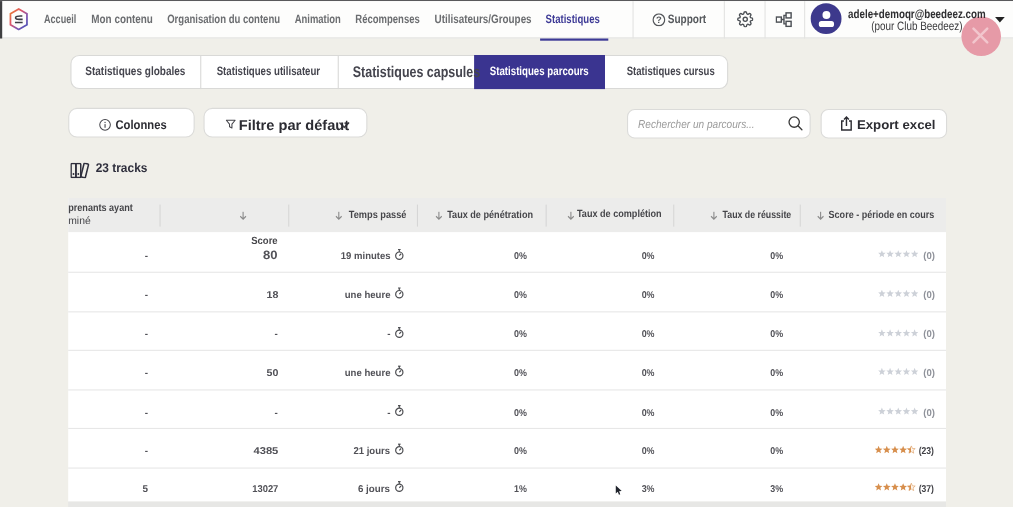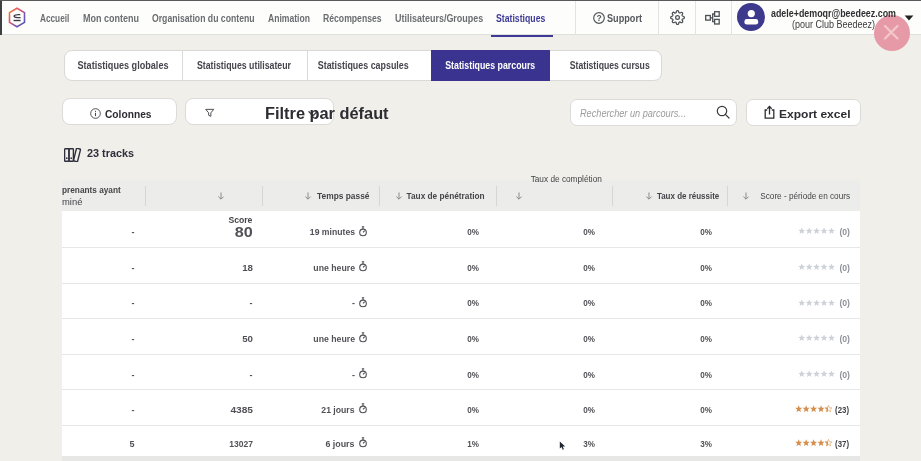--- a/index.html
+++ b/index.html
@@ -217,40 +217,40 @@
 <div class="abs tx" id="n1" style="left:40px;top:12px;font-size:11px;line-height:12px;color:#6b6d70;font-weight:700;white-space:nowrap;"><span style="display:inline-block;transform:scaleX(0.749);transform-origin:0 50%;">Accueil</span></div>
 <div class="abs tx" id="n2" style="left:82.5px;top:12px;font-size:11px;line-height:12px;color:#6b6d70;font-weight:700;white-space:nowrap;"><span style="display:inline-block;transform:scaleX(0.818);transform-origin:0 50%;">Mon contenu</span></div>
 <div class="abs tx" id="n3" style="left:152px;top:12px;font-size:11px;line-height:12px;color:#6b6d70;font-weight:700;white-space:nowrap;"><span style="display:inline-block;transform:scaleX(0.788);transform-origin:0 50%;">Organisation du contenu</span></div>
 <div class="abs tx" id="n4" style="left:267.5px;top:12px;font-size:11px;line-height:12px;color:#6b6d70;font-weight:700;white-space:nowrap;"><span style="display:inline-block;transform:scaleX(0.779);transform-origin:0 50%;">Animation</span></div>
 <div class="abs tx" id="n5" style="left:322.5px;top:12px;font-size:11px;line-height:12px;color:#6b6d70;font-weight:700;white-space:nowrap;"><span style="display:inline-block;transform:scaleX(0.786);transform-origin:0 50%;">Récompenses</span></div>
 <div class="abs tx" id="n6" style="left:394.5px;top:12px;font-size:11px;line-height:12px;color:#6b6d70;font-weight:700;white-space:nowrap;"><span style="display:inline-block;transform:scaleX(0.816);transform-origin:0 50%;">Utilisateurs/Groupes</span></div>
 <div class="abs tx" id="n7" style="left:495.5px;top:12px;font-size:11px;line-height:12px;color:#3d3a96;font-weight:700;white-space:nowrap;"><span style="display:inline-block;transform:scaleX(0.791);transform-origin:0 50%;">Statistiques</span></div>
 <div class="abs tx" id="n8" style="left:606.5px;top:12px;font-size:11px;line-height:12px;color:#55585c;font-weight:700;white-space:nowrap;"><span style="display:inline-block;transform:scaleX(0.830);transform-origin:0 50%;">Support</span></div>
 <div class="abs tx" id="tb1" style="left:63.5px;top:59px;width:118.5px;text-align:center;font-size:11px;line-height:12px;color:#45454e;font-weight:700;white-space:nowrap;"><span style="display:inline-block;transform:scaleX(0.827);transform-origin:50% 50%;">Statistiques globales</span></div>
 <div class="abs tx" id="tb2" style="left:182px;top:59px;width:124.5px;text-align:center;font-size:11px;line-height:12px;color:#45454e;font-weight:700;white-space:nowrap;"><span style="display:inline-block;transform:scaleX(0.797);transform-origin:50% 50%;">Statistiques utilisateur</span></div>
-<div class="abs tx" id="tb3" style="left:306.5px;top:59px;width:124.5px;text-align:left;font-size:11px;line-height:12px;color:#45454e;font-weight:700;white-space:nowrap;"><span style="display:inline-block;transform:scaleX(0.809);transform-origin:50% 50%;">Statistiques capsules</span></div>
+<div class="abs tx" id="tb3" style="left:306.5px;top:59px;width:124.5px;text-align:right;font-size:14px;line-height:12px;color:#45454e;font-weight:700;white-space:nowrap;"><span style="display:inline-block;transform:scaleX(0.809);transform-origin:50% 50%;">Statistiques capsules</span></div>
 <div class="abs tx" id="tb4" style="left:431px;top:59px;width:119px;text-align:center;font-size:11px;line-height:12px;color:#ffffff;font-weight:700;white-space:nowrap;"><span style="display:inline-block;transform:scaleX(0.800);transform-origin:50% 50%;">Statistiques parcours</span></div>
 <div class="abs tx" id="tb5" style="left:550px;top:59px;width:120px;text-align:center;font-size:11px;line-height:12px;color:#45454e;font-weight:700;white-space:nowrap;"><span style="display:inline-block;transform:scaleX(0.788);transform-origin:50% 50%;">Statistiques cursus</span></div>
 <div class="abs tx" id="b1" style="left:104.5px;top:107.5px;font-size:11.5px;line-height:12.5px;color:#2c2c33;font-weight:700;white-space:nowrap;"><span style="display:inline-block;transform:scaleX(0.888);transform-origin:0 50%;">Colonnes</span></div>
-<div class="abs tx" id="b2" style="left:216.5px;top:107.5px;font-size:16px;line-height:12.5px;color:#2c2c33;font-weight:700;white-space:nowrap;margin-left:48px;"><span style="display:inline-block;transform:scaleX(1.022);transform-origin:0 50%;">Filtre par défaut</span></div>
+<div class="abs tx" id="b2" style="left:216.5px;top:107.5px;font-size:13px;line-height:12.5px;color:#2c2c33;font-weight:700;white-space:nowrap;"><span style="display:inline-block;transform:scaleX(1.022);transform-origin:0 50%;">Filtre par défaut</span></div>
 <div class="abs tx" id="b3" style="left:580px;top:108px;font-size:10.5px;line-height:11.5px;color:#9b9b9b;font-style:italic;white-space:nowrap;"><span style="display:inline-block;transform:scaleX(0.873);transform-origin:0 50%;">Rechercher un parcours...</span></div>
 <div class="abs tx" id="b4" style="left:779px;top:107.5px;font-size:11.5px;line-height:12.5px;color:#2d2d33;font-weight:700;white-space:nowrap;"><span style="display:inline-block;transform:scaleX(1.045);transform-origin:0 50%;">Export excel</span></div>
 <div class="abs tx" id="b5" style="left:87px;top:147px;font-size:11.5px;line-height:12.5px;color:#2e2e3c;font-weight:700;white-space:nowrap;"><span style="display:inline-block;transform:scaleX(0.942);transform-origin:0 50%;">23 tracks</span></div>
 <div class="abs tx" id="e1" style="left:771px;top:6.5px;font-size:11px;line-height:12px;color:#2f2f31;font-weight:700;white-space:nowrap;"><span style="display:inline-block;transform:scaleX(0.808);transform-origin:0 50%;">adele+demoqr@beedeez.com</span></div>
 <div class="abs tx" id="e2" style="left:792px;top:17.5px;font-size:11px;line-height:12px;color:#3a3a3c;white-space:nowrap;"><span style="display:inline-block;transform:scaleX(0.818);transform-origin:0 50%;">(pour Club Beedeez)</span></div>
 <div class="abs tx" id="h1" style="right:668.3px;top:190.8px;font-size:9.5px;line-height:10.5px;color:#454549;font-weight:700;white-space:nowrap;margin-top:24px;"><span style="display:inline-block;transform:scaleX(0.909);transform-origin:100% 50%;">Score</span></div>
 <div class="abs tx" id="h2" style="right:551.6px;top:190.8px;font-size:9.5px;line-height:10.5px;color:#454549;font-weight:700;white-space:nowrap;"><span style="display:inline-block;transform:scaleX(0.881);transform-origin:100% 50%;">Temps passé</span></div>
 <div class="abs tx" id="h3" style="right:436px;top:190.8px;font-size:9.5px;line-height:10.5px;color:#454549;font-weight:700;white-space:nowrap;"><span style="display:inline-block;transform:scaleX(0.871);transform-origin:100% 50%;">Taux de pénétration</span></div>
-<div class="abs tx" id="h4" style="right:319px;top:174px;font-size:9.5px;line-height:10.5px;color:#454549;font-weight:400;white-space:nowrap;"><span style="display:inline-block;transform:scaleX(0.870);transform-origin:100% 50%;">Taux de complétion</span></div>
+<div class="abs tx" id="h4" style="right:319px;top:190px;font-size:9.5px;line-height:10.5px;color:#454549;font-weight:700;white-space:nowrap;"><span style="display:inline-block;transform:scaleX(0.870);transform-origin:100% 50%;">Taux de complétion</span></div>
 <div class="abs tx" id="h5" style="right:202px;top:190.8px;font-size:9.5px;line-height:10.5px;color:#454549;font-weight:700;white-space:nowrap;"><span style="display:inline-block;transform:scaleX(0.840);transform-origin:100% 50%;">Taux de réussite</span></div>
-<div class="abs tx" id="h6" style="right:71.4px;top:190.8px;font-size:9.5px;line-height:10.5px;color:#454549;font-weight:400;white-space:nowrap;"><span style="display:inline-block;transform:scaleX(0.863);transform-origin:100% 50%;">Score - période en cours</span></div>
+<div class="abs tx" id="h6" style="right:71.4px;top:190.8px;font-size:9.5px;line-height:10.5px;color:#454549;font-weight:700;white-space:nowrap;"><span style="display:inline-block;transform:scaleX(0.863);transform-origin:100% 50%;">Score - période en cours</span></div>
 <div class="abs tx" id="h7" style="left:62px;top:185px;font-size:9.5px;line-height:10.5px;color:#454549;font-weight:700;white-space:nowrap;"><span style="display:inline-block;transform:scaleX(0.869);transform-origin:0 50%;">prenants ayant</span></div>
 <div class="abs tx" id="h8" style="left:62px;top:196.5px;font-size:9.5px;line-height:10.5px;color:#454549;font-weight:400;white-space:nowrap;"><span style="display:inline-block;transform:scaleX(0.992);transform-origin:0 50%;">miné</span></div>
 <div class="abs tx" id="r0c1" style="right:786.5px;top:227.3px;font-size:9px;line-height:10px;color:#515157;font-weight:700;white-space:nowrap;">-</div>
-<div class="abs tx" id="r0c2" style="right:668.4px;top:227.3px;font-size:15px;line-height:10px;color:#515157;font-weight:700;white-space:nowrap;padding-left:36px;"><span style="display:inline-block;transform:scaleX(1.078);transform-origin:100% 50%;">80</span></div>
+<div class="abs tx" id="r0c2" style="right:668.4px;top:227.3px;font-size:11px;line-height:10px;color:#515157;font-weight:700;white-space:nowrap;padding-left:36px;"><span style="display:inline-block;transform:scaleX(1.078);transform-origin:100% 50%;">80</span></div>
 <div class="abs tx" id="r0c3" style="right:566px;top:227.3px;font-size:9px;line-height:10px;color:#515157;font-weight:700;white-space:nowrap;"><span style="display:inline-block;transform:scaleX(0.961);transform-origin:100% 50%;">19 minutes</span></div>
 <div class="abs tx" id="r0c4" style="right:442px;top:227.3px;font-size:9px;line-height:10px;color:#515157;font-weight:700;white-space:nowrap;"><span style="display:inline-block;transform:scaleX(0.899);transform-origin:100% 50%;">0%</span></div>
 <div class="abs tx" id="r0c5" style="right:325.5px;top:227.3px;font-size:9px;line-height:10px;color:#515157;font-weight:700;white-space:nowrap;"><span style="display:inline-block;transform:scaleX(0.899);transform-origin:100% 50%;">0%</span></div>
 <div class="abs tx" id="r0c6" style="right:209px;top:227.3px;font-size:9px;line-height:10px;color:#515157;font-weight:700;white-space:nowrap;"><span style="display:inline-block;transform:scaleX(0.899);transform-origin:100% 50%;">0%</span></div>
 <div class="abs tx" id="r0c8" style="right:71.5px;top:227.3px;font-size:9px;line-height:10px;color:#8f929a;font-weight:700;white-space:nowrap;"><span style="display:inline-block;transform:scaleX(0.964);transform-origin:100% 50%;">(0)</span></div>
 <div class="abs tx" id="r1c1" style="right:786.5px;top:262.9px;font-size:9px;line-height:10px;color:#515157;font-weight:700;white-space:nowrap;">-</div>
 <div class="abs tx" id="r1c2" style="right:668.4px;top:262.9px;font-size:9px;line-height:10px;color:#515157;font-weight:700;white-space:nowrap;"><span style="display:inline-block;transform:scaleX(1.078);transform-origin:100% 50%;">18</span></div>
 <div class="abs tx" id="r1c3" style="right:566px;top:262.9px;font-size:9px;line-height:10px;color:#515157;font-weight:700;white-space:nowrap;"><span style="display:inline-block;transform:scaleX(0.969);transform-origin:100% 50%;">une heure</span></div>
 <div class="abs tx" id="r1c4" style="right:442px;top:262.9px;font-size:9px;line-height:10px;color:#515157;font-weight:700;white-space:nowrap;"><span style="display:inline-block;transform:scaleX(0.899);transform-origin:100% 50%;">0%</span></div>
 <div class="abs tx" id="r1c5" style="right:325.5px;top:262.9px;font-size:9px;line-height:10px;color:#515157;font-weight:700;white-space:nowrap;"><span style="display:inline-block;transform:scaleX(0.899);transform-origin:100% 50%;">0%</span></div>

